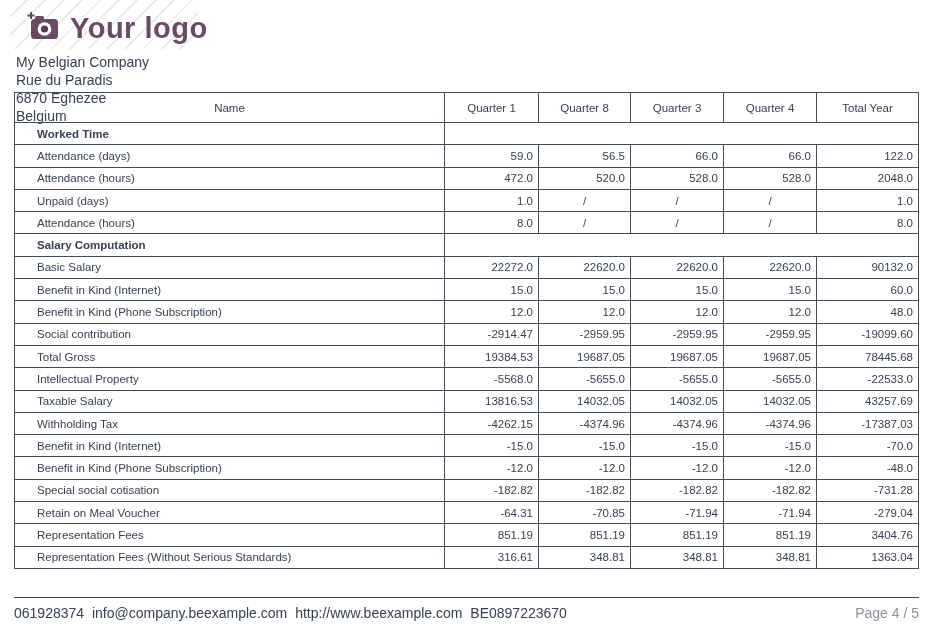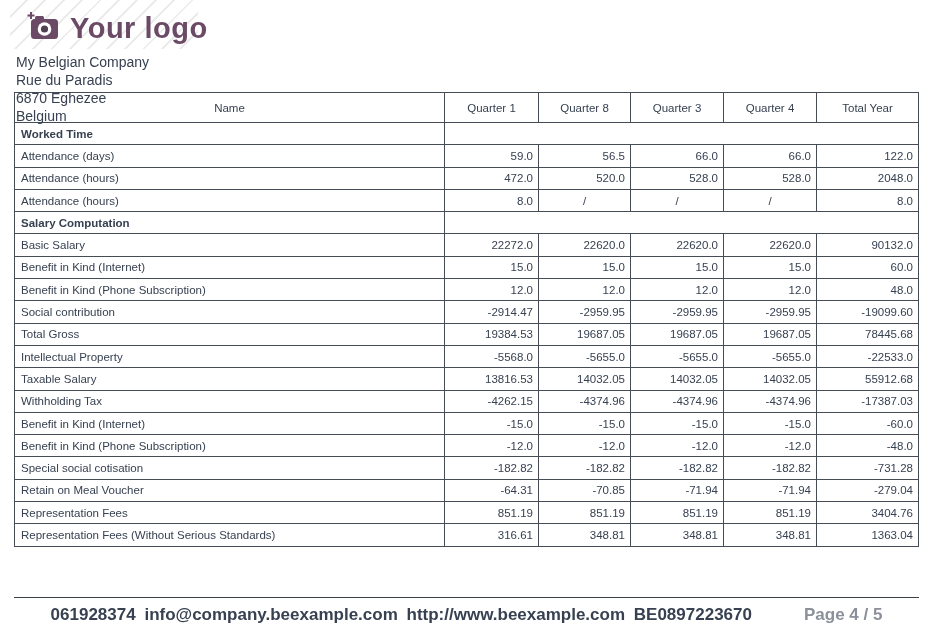--- a/index.html
+++ b/index.html
@@ -31,34 +31,34 @@
   table.report {
     position:absolute; left:14px; top:92px; width:905px;
     border-collapse:collapse; table-layout:fixed; z-index:1;
   }
   .report th, .report td {
     border:1px solid #464c56; font-size:11.5px; color:#374151;
     padding:0 5px; height:22.3px; background:transparent;
     overflow:hidden; white-space:nowrap;
   }
   .report th { height:30px; font-weight:400; text-align:center; }
-  .report td.label { text-align:left; padding-left:6px; }
+  .report td.label { text-align:left; padding-left:22px; }
   .report td.num { text-align:right; }
   .report td.slash { text-align:center; }
   .report tr.section td.label { font-weight:bold; }
 
   
   .footer-line {
     position:absolute; left:14px; right:14px; top:597px;
     border-top:1.5px solid #3b4148;
   }
   .footer {
     position:absolute; left:14px; right:14px; top:605px;
-    display:flex; justify-content:center;
-    font-size:17px; color:#374151;font-weight:bold;
+    display:flex; justify-content:space-between;
+    font-size:14px; color:#374151;
   }
   .footer .left span { margin-right:4px; }
   .footer .page-num { color:#8b909a;margin-left:48px; }
 </style>
 </head>
 <body>
 
 <div class="page">
 
   <div class="logo-area">
@@ -118,20 +118,28 @@
         </tr>
         <tr>
           <td class="label">Attendance (hours)</td>
           <td class="num">472.0</td>
           <td class="num">520.0</td>
           <td class="num">528.0</td>
           <td class="num">528.0</td>
           <td class="num">2048.0</td>
         </tr>
         <tr>
+          <td class="label">Unpaid (days)</td>
+          <td class="num">1.0</td>
+          <td class="num slash">/</td>
+          <td class="num slash">/</td>
+          <td class="num slash">/</td>
+          <td class="num">1.0</td>
+        </tr>
+        <tr>
           <td class="label">Attendance (hours)</td>
           <td class="num">8.0</td>
           <td class="num slash">/</td>
           <td class="num slash">/</td>
           <td class="num slash">/</td>
           <td class="num">8.0</td>
         </tr>
         <tr class="section">
           <td class="label">Salary Computation</td>
           <td colspan="5"></td>
@@ -183,37 +191,37 @@
           <td class="num">-5655.0</td>
           <td class="num">-5655.0</td>
           <td class="num">-22533.0</td>
         </tr>
         <tr>
           <td class="label">Taxable Salary</td>
           <td class="num">13816.53</td>
           <td class="num">14032.05</td>
           <td class="num">14032.05</td>
           <td class="num">14032.05</td>
-          <td class="num">55912.68</td>
+          <td class="num">43257.69</td>
         </tr>
         <tr>
           <td class="label">Withholding Tax</td>
           <td class="num">-4262.15</td>
           <td class="num">-4374.96</td>
           <td class="num">-4374.96</td>
           <td class="num">-4374.96</td>
           <td class="num">-17387.03</td>
         </tr>
         <tr>
           <td class="label">Benefit in Kind (Internet)</td>
           <td class="num">-15.0</td>
           <td class="num">-15.0</td>
           <td class="num">-15.0</td>
           <td class="num">-15.0</td>
-          <td class="num">-60.0</td>
+          <td class="num">-70.0</td>
         </tr>
         <tr>
           <td class="label">Benefit in Kind (Phone Subscription)</td>
           <td class="num">-12.0</td>
           <td class="num">-12.0</td>
           <td class="num">-12.0</td>
           <td class="num">-12.0</td>
           <td class="num">-48.0</td>
         </tr>
         <tr>

